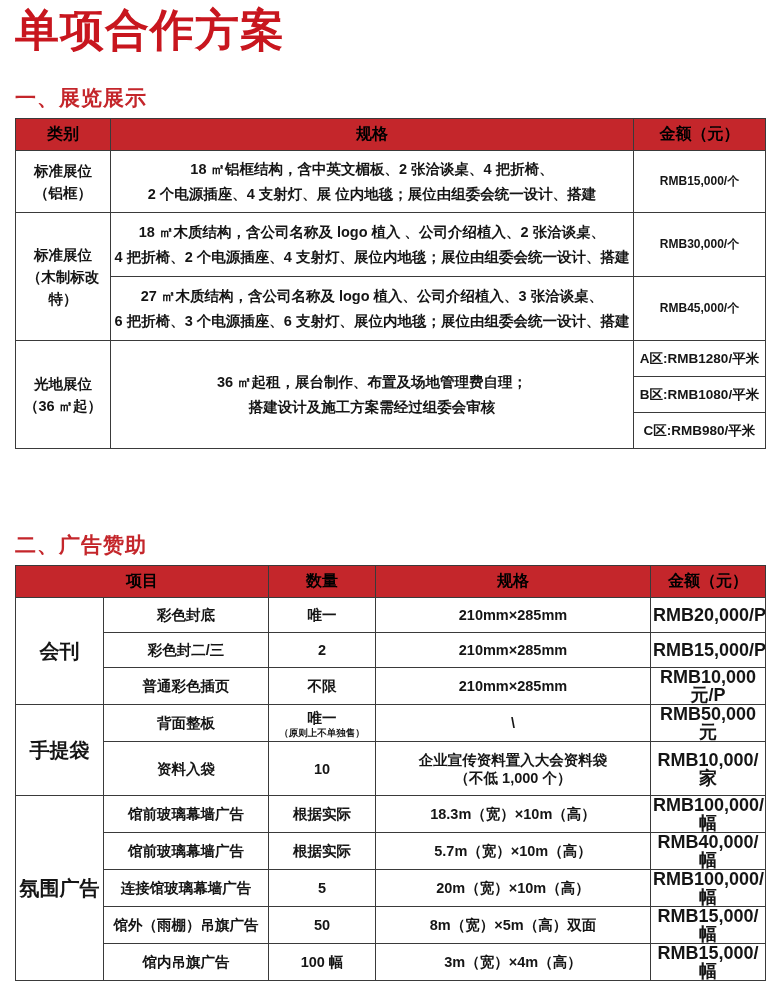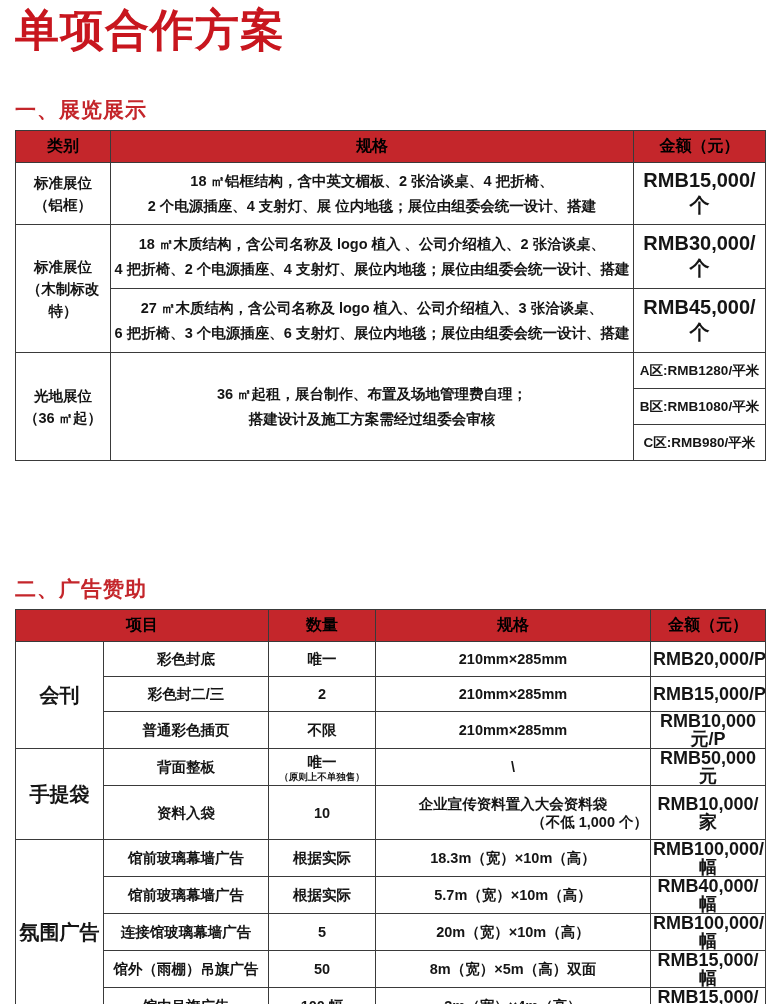--- a/index.html
+++ b/index.html
@@ -18,22 +18,22 @@
   }
   .sub-title{
     font-size:26px;font-weight:bold;color:#9e9e9e;
     line-height:30px;letter-spacing:1px;margin-top:2px;
   }
   .section-heading{
     margin:0 0 0 15px;
     font-size:21px;font-weight:bold;color:#c4262b;
     line-height:24px;letter-spacing:1px;
   }
-  .heading-1{margin-top:48px;}
-  .heading-2{margin-top:116px;}
+  .heading-1{margin-top:36px;}
+  .heading-2{margin-top:84px;}
   table.t{
     border-collapse:collapse;table-layout:fixed;
     margin:8px 0 0 15px;width:750px;
     border:1px solid #3a3a3a;
   }
   table.t th, table.t td{
     border:1px solid #3a3a3a;
     text-align:center;vertical-align:middle;
     padding:0 2px;
     overflow:hidden;
@@ -42,29 +42,29 @@
     background:#c4262b;color:#000000;
     font-size:16px;font-weight:bold;
     height:31px;
   }
   table.t td{
     color:#151515;font-weight:bold;
   }
   
   .t1 .cat{font-size:14.5px;line-height:22px;}
   .t1 .spec{font-size:14.5px;line-height:25px;margin-top:46px;}
-  .t1 .price{font-size:20px;}
+  .t1 .price{font-size:12px;}
   .t1 .price-sub{font-size:13.5px;height:35px;}
   .t1 .r-std{height:62px;}
   .t1 .r-wood{height:64px;}
   
   .t2 td{font-size:14.5px;height:34px;line-height:18px;}
   .t2 .group{font-size:20px;}
   .t2 .qty-note{display:block;font-size:9.5px;line-height:11px;font-weight:bold;}
-  .t2 .spec-note{display:block;font-size:14.5px;text-align:right;}
+  .t2 .spec-note{display:block;font-size:14.5px;}
   .t2 .r-big{height:54px;}
   .t2 .price{font-size:18px;}
   .line{display:block;}
 </style>
 </head>
 <body>
 
 <div class="page">
 
   <div class="header-block">

